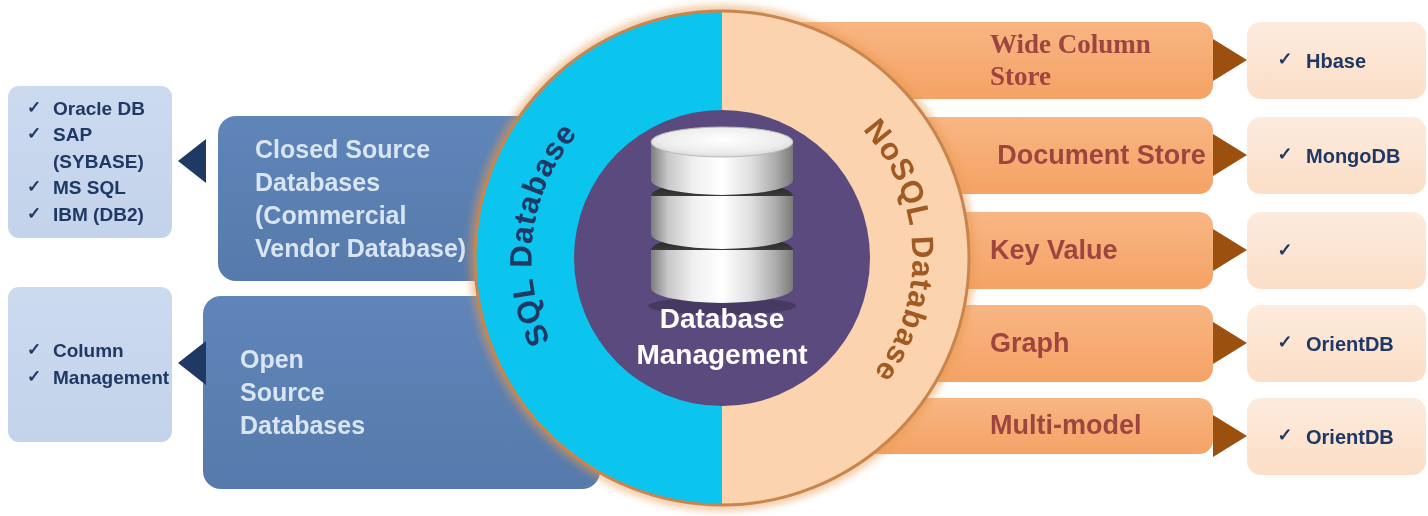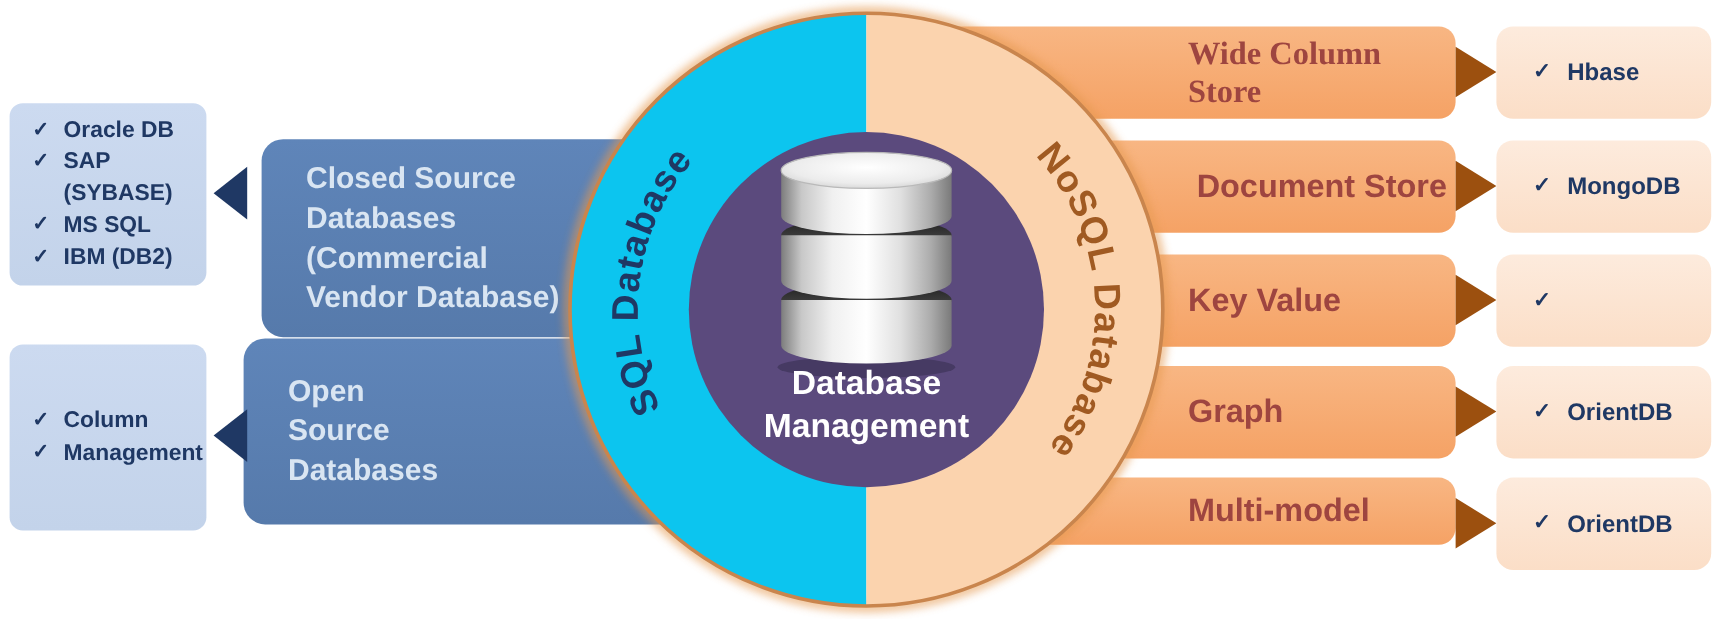--- a/index.html
+++ b/index.html
@@ -90,21 +90,21 @@
   </div>
 
   <div class="bluebox" style="left:218px;top:84px;width:397px;height:165px;margin-top:32px;">
     <span class="pre">Closed Source
 Databases
 (Commercial
 Vendor Database)</span>
   </div>
   <div class="arrow-left" style="left:178px;top:139px;"></div>
 
-  <div class="bluebox" style="left:203px;top:282px;width:397px;height:155px;">
+  <div class="bluebox" style="left:203px;top:296px;width:397px;height:193px;">
     <span class="pre">Open
 Source
 Databases</span>
   </div>
   <div class="arrow-left" style="left:178px;top:341px;"></div>
 
   <div class="orangebox" style="left:780px;top:22px;width:433px;height:77px;padding-left:210px;font-family:Liberation Serif, serif;">
     <span class="pre">Wide Column
 Store</span>
   </div>

